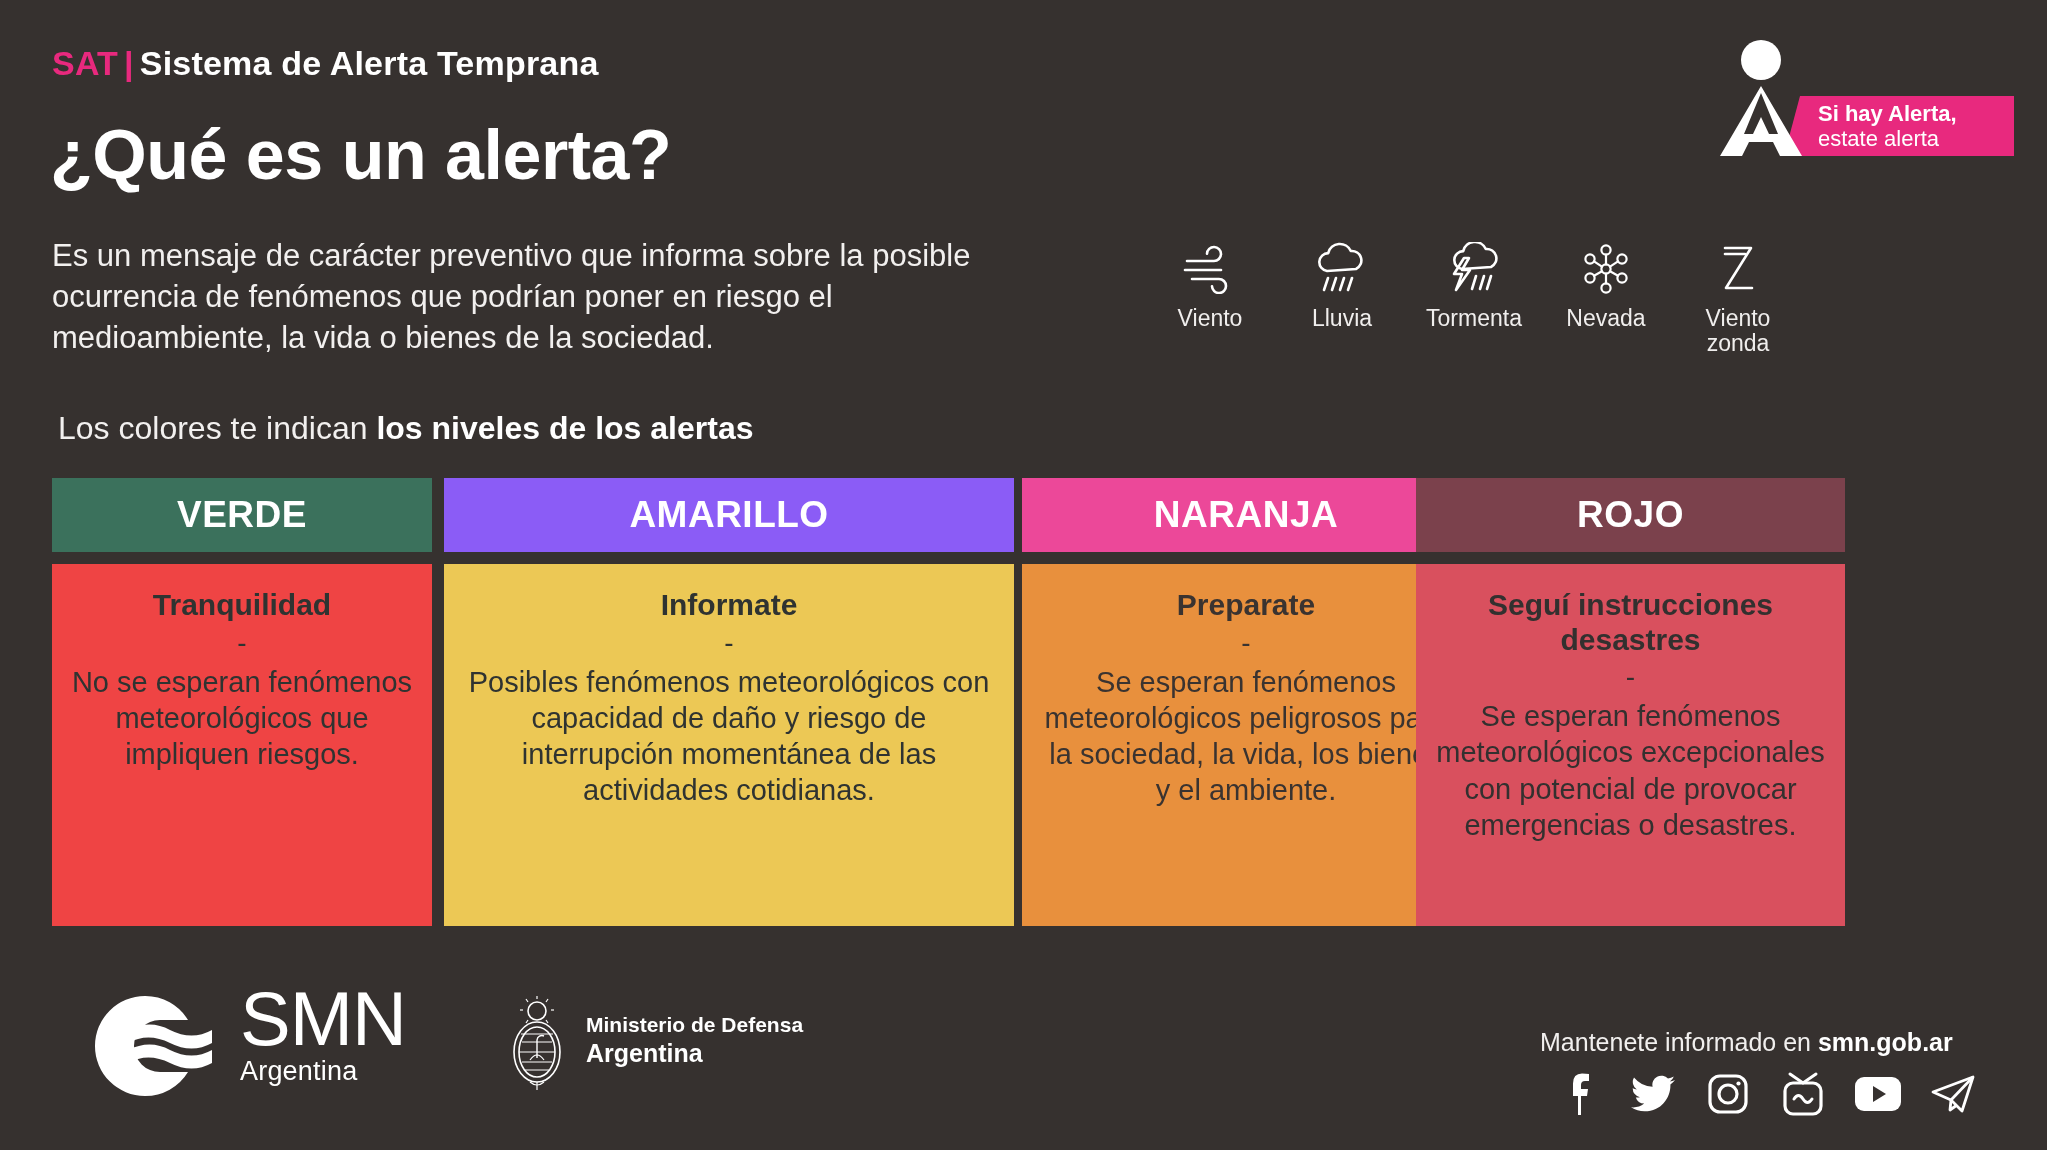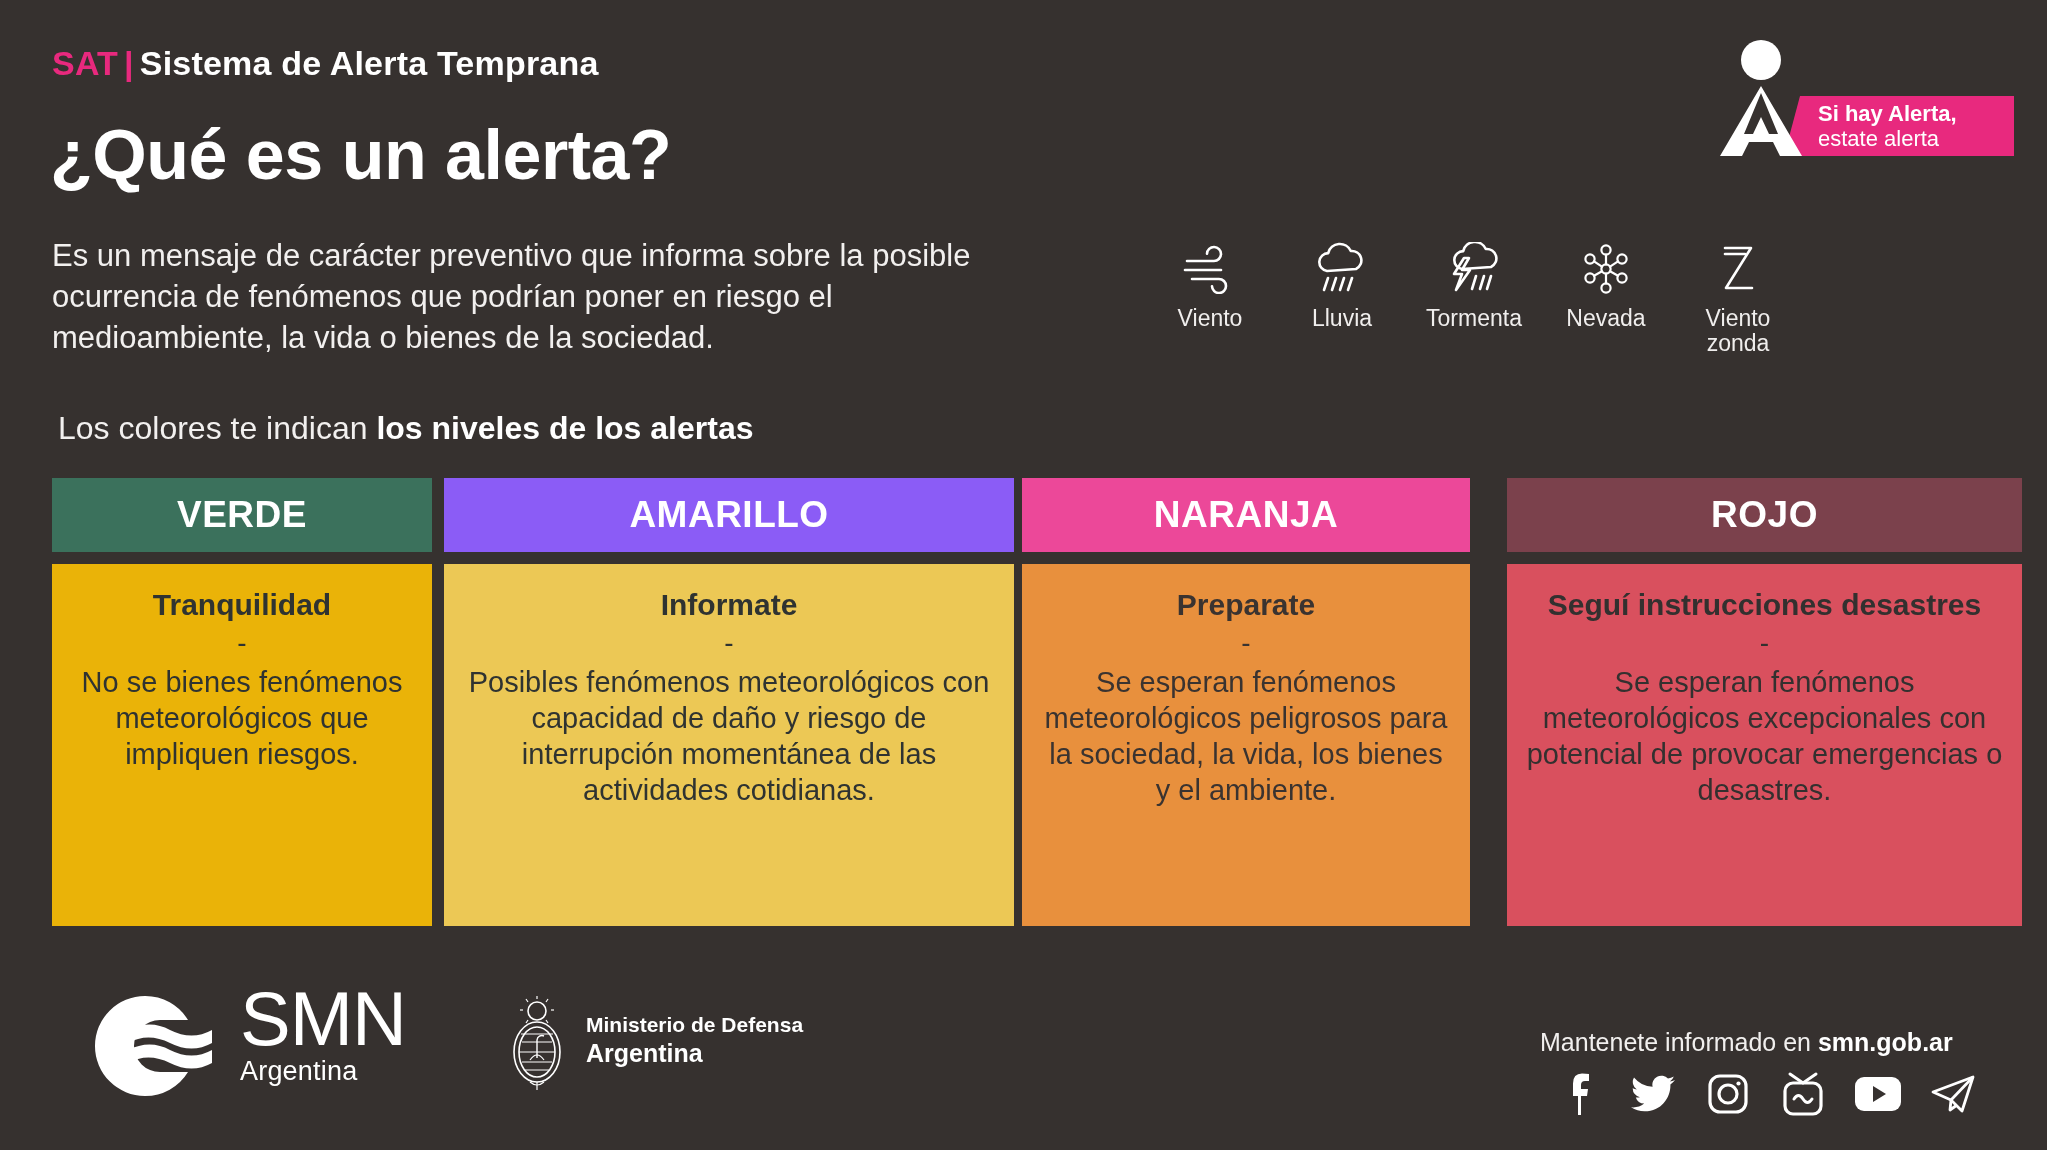--- a/index.html
+++ b/index.html
@@ -198,24 +198,24 @@
       </div>
       <div class="lb"><span>Viento</span><br><span>zonda</span></div>
     </div>
 
   </div>
 
   <div class="grid">
 
     <div class="col" style="left:52px;width:380px;">
       <div class="hdr" style="background:#3b715c;">VERDE</div>
-      <div class="body" style="background:#eab308;color:#2f3331;">
+      <div class="body" style="background:#ef4444;color:#2f3331;">
         <div class="ttl">Tranquilidad</div>
         <div class="dash">-</div>
-        <div class="desc">No se bienes fenómenos meteorológicos que impliquen riesgos.</div>
+        <div class="desc">No se esperan fenómenos meteorológicos que impliquen riesgos.</div>
       </div>
     </div>
 
     <div class="col" style="left:444px;width:570px;">
       <div class="hdr" style="background:#8b5cf6;">AMARILLO</div>
       <div class="body" style="background:#ecc css;background:#ecc855;color:#2f3331;">
         <div class="ttl">Informate</div>
         <div class="dash">-</div>
         <div class="desc">Posibles fenómenos meteorológicos con capacidad de daño y riesgo de interrupción momentánea de las actividades cotidianas.</div>
       </div>
@@ -223,21 +223,21 @@
 
     <div class="col" style="left:1022px;width:448px;">
       <div class="hdr" style="background:#ec4899;">NARANJA</div>
       <div class="body" style="background:#e8903d;color:#3a3330;">
         <div class="ttl">Preparate</div>
         <div class="dash">-</div>
         <div class="desc">Se esperan fenómenos meteorológicos peligrosos para la sociedad, la vida, los bienes y el ambiente.</div>
       </div>
     </div>
 
-    <div class="col" style="left:1507px;width:515px;">
+    <div class="col" style="left:1416px;width:429px;">
       <div class="hdr" style="background:#7b414c;">ROJO</div>
       <div class="body" style="background:#d9505e;color:#33302f;">
         <div class="ttl">Seguí instrucciones desastres</div>
         <div class="dash">-</div>
         <div class="desc">Se esperan fenómenos meteorológicos excepcionales con potencial de provocar emergencias o desastres.</div>
       </div>
     </div>
 
   </div>
 

